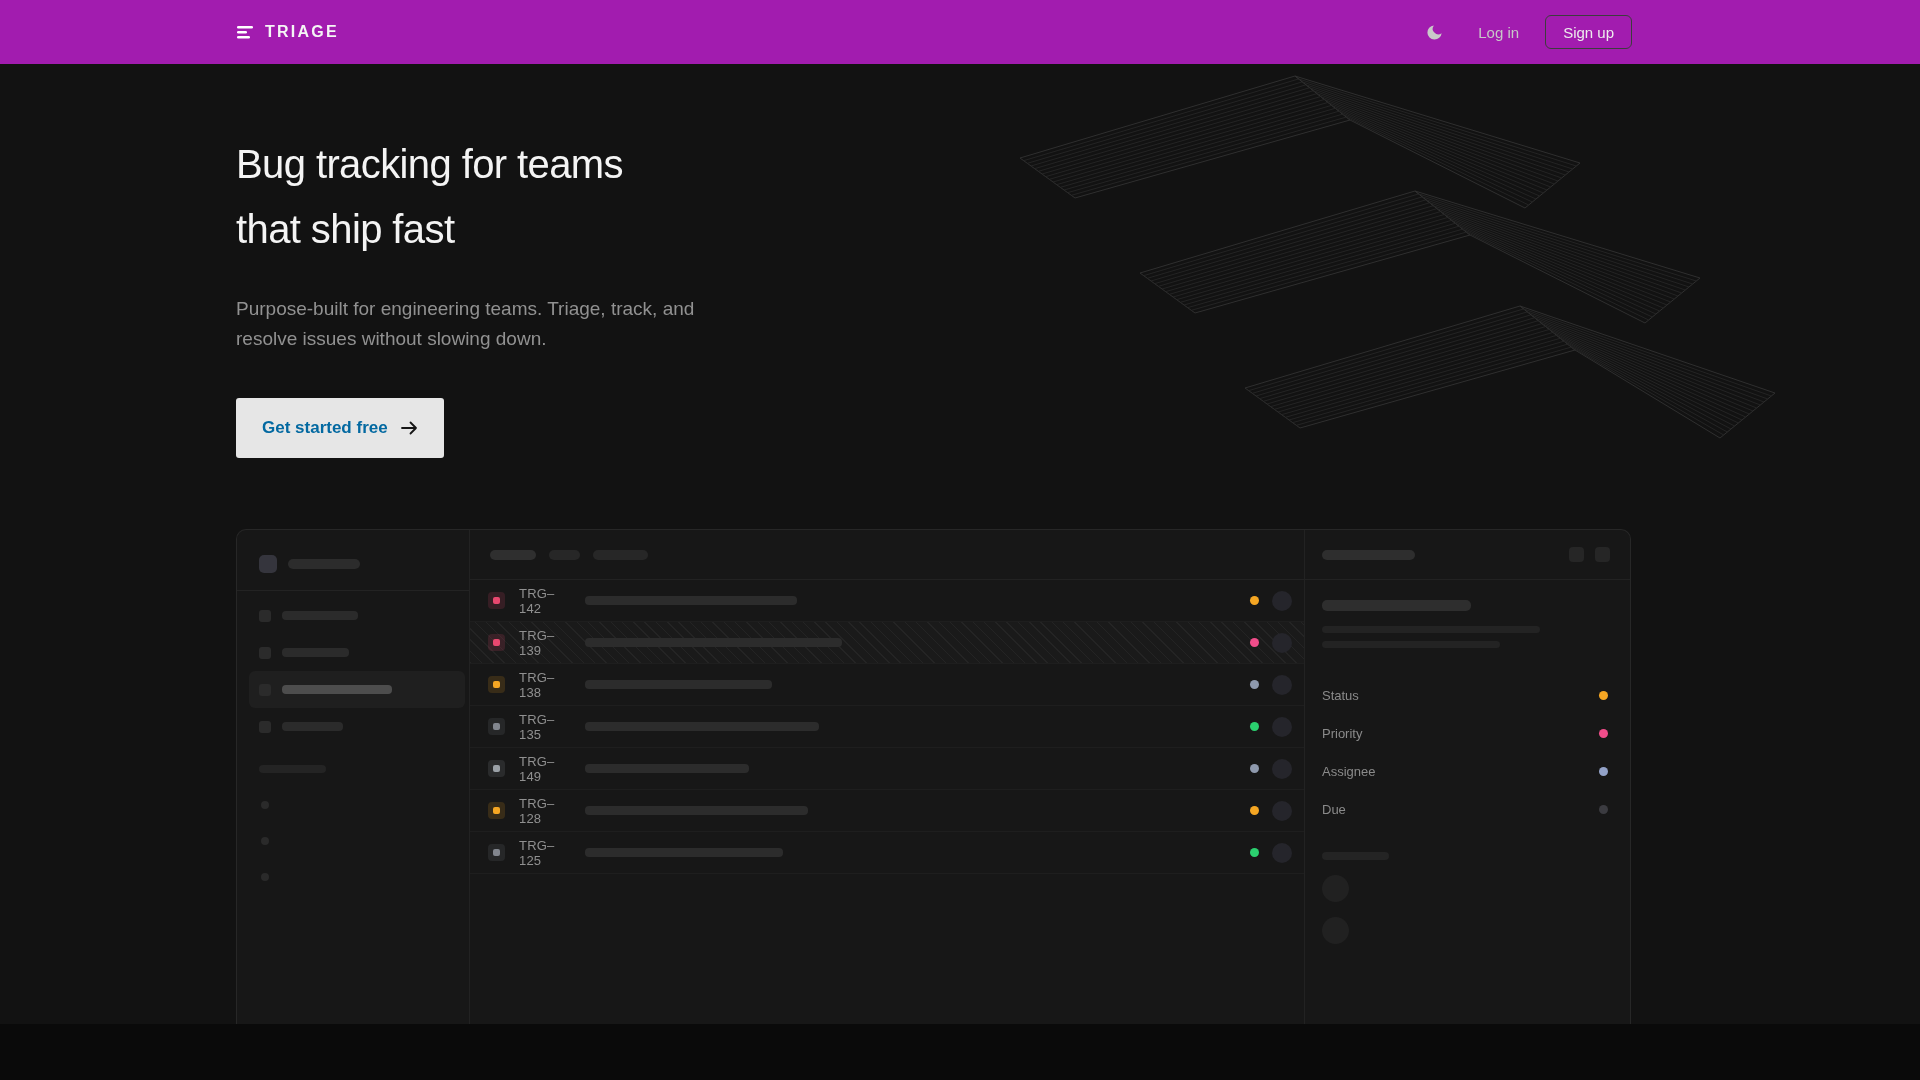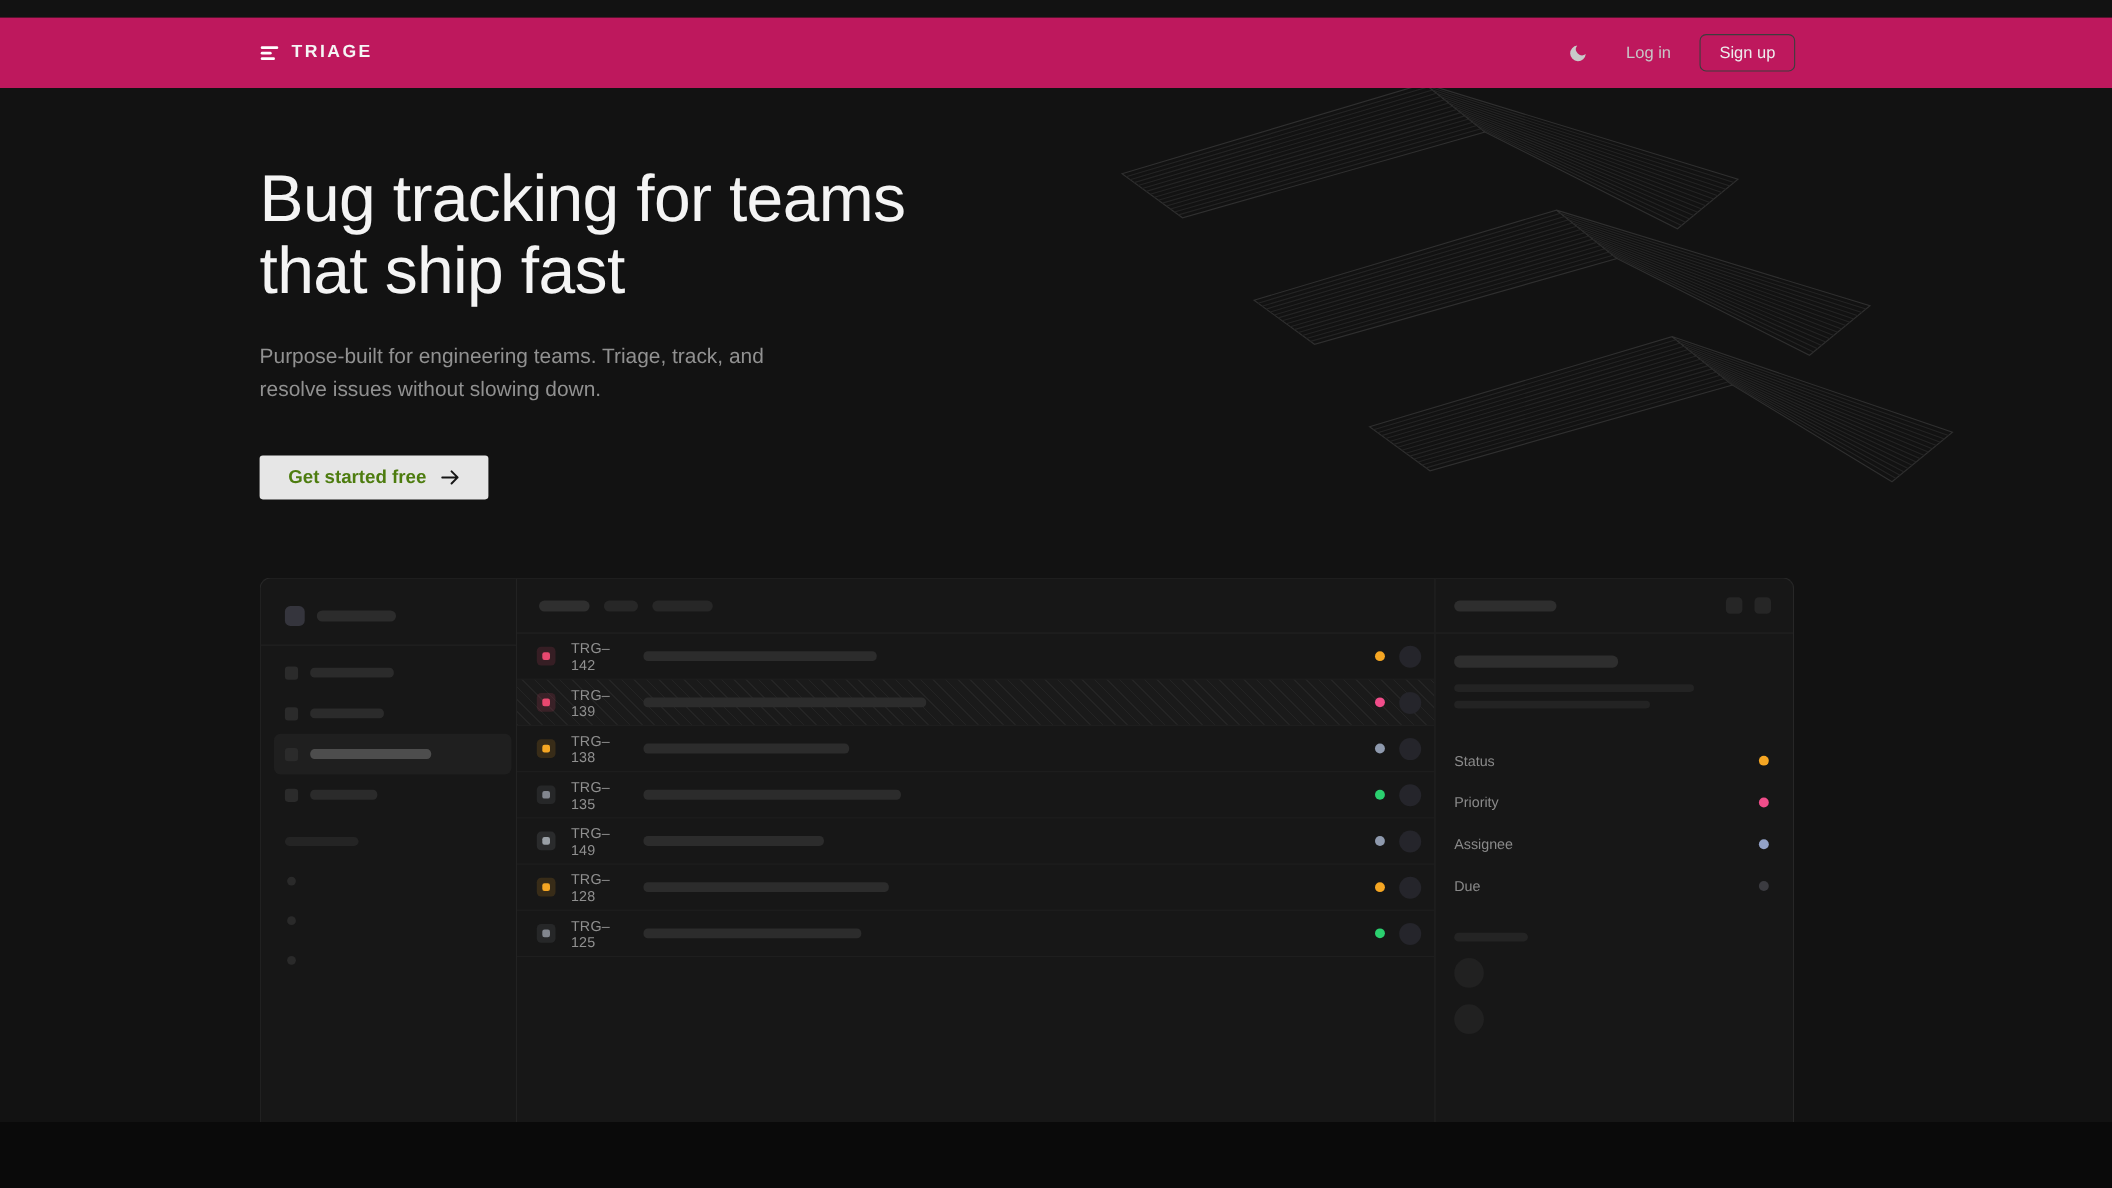--- a/index.html
+++ b/index.html
@@ -7,53 +7,53 @@
   body {
     background:#121212;
     font-family:"Liberation Sans","DejaVu Sans",sans-serif;
     color:#f3f3f3;
     overflow:hidden;
     position:relative;
   }
 
   
   .nav {
-    height:64px; background:#be185d;
+    height:64px; background:#a21caf;
     display:flex; align-items:center;
     padding:0 288px 0 236px;
-    position:relative; z-index:5;margin-top:16px;
+    position:relative; z-index:5;
   }
   .brand { display:flex; align-items:center; gap:11px; }
   .brand-text { font-size:16px; font-weight:700; letter-spacing:0.14em; color:#f5f5f5; }
   .nav-right { margin-left:auto; display:flex; align-items:center; gap:26px; }
   .icon-btn {
     width:36px; height:36px; border:none; background:transparent;
     display:flex; align-items:center; justify-content:center; cursor:pointer; border-radius:6px;
   }
   .login-link { font-size:15px; color:#c7c7c7; background:none; border:none; cursor:pointer; }
   .signup-btn {
     font-size:15px; color:#ededed; background:transparent;
     border:1px solid #3d3d3d; border-radius:6px;
     height:34px; padding:0 17px; cursor:pointer;
   }
 
   
   .hero { padding:68px 0 0 236px; position:relative; z-index:2; }
   .hero-title {
-    font-size:60px; line-height:65px; font-weight:500;
+    font-size:40px; line-height:65px; font-weight:500;
     letter-spacing:-0.6px; color:#f4f4f4;
   }
   .hero-sub {
     margin-top:32px; max-width:478px;
     font-size:19px; line-height:30px; color:#919191;
   }
   .cta {
     margin-top:44px; display:inline-flex; align-items:center; gap:13px;
-    height:40px; padding:0 26px;
-    background:#e6e6e6; color:#4d7c0f;
+    height:60px; padding:0 26px;
+    background:#e6e6e6; color:#0369a1;
     font-family:inherit; font-size:17px; font-weight:600;
     border:none; border-radius:3px; cursor:pointer;
   }
 
   
   .art { position:absolute; left:1005px; top:58px; width:800px; height:470px; z-index:1; pointer-events:none; }
 
   
   .preview {
     position:relative; z-index:2;

